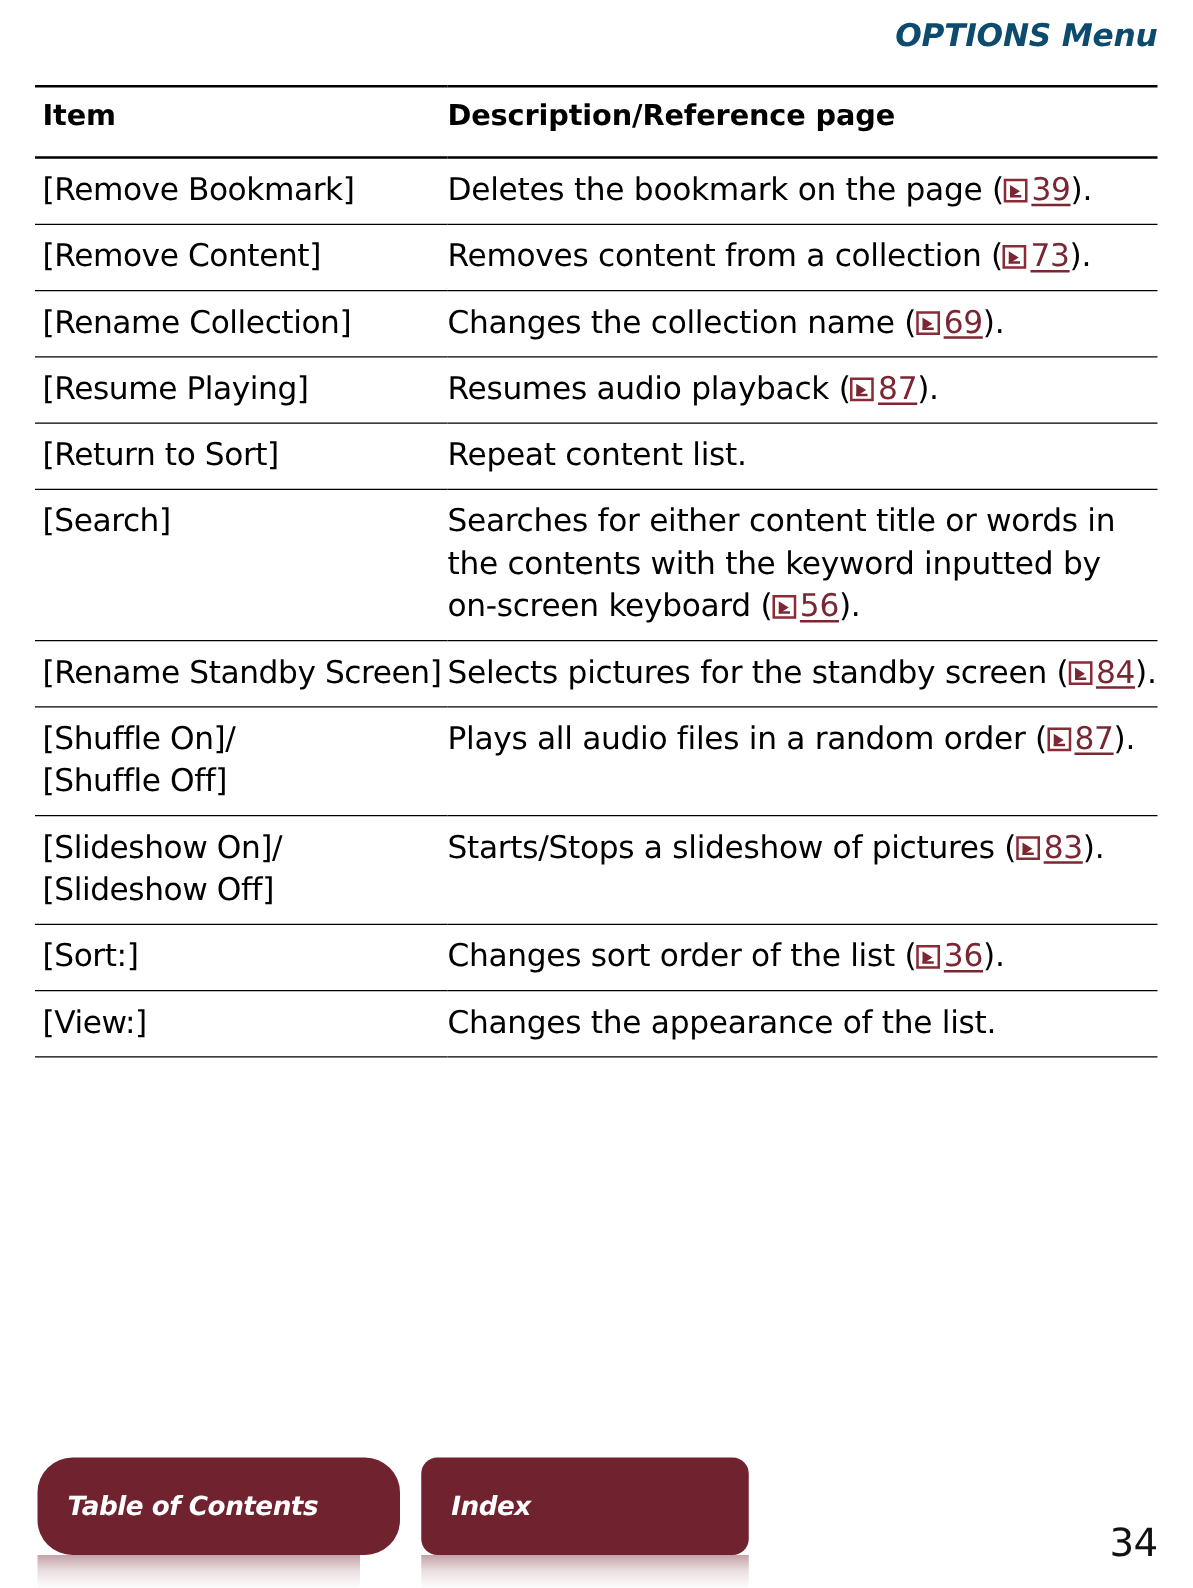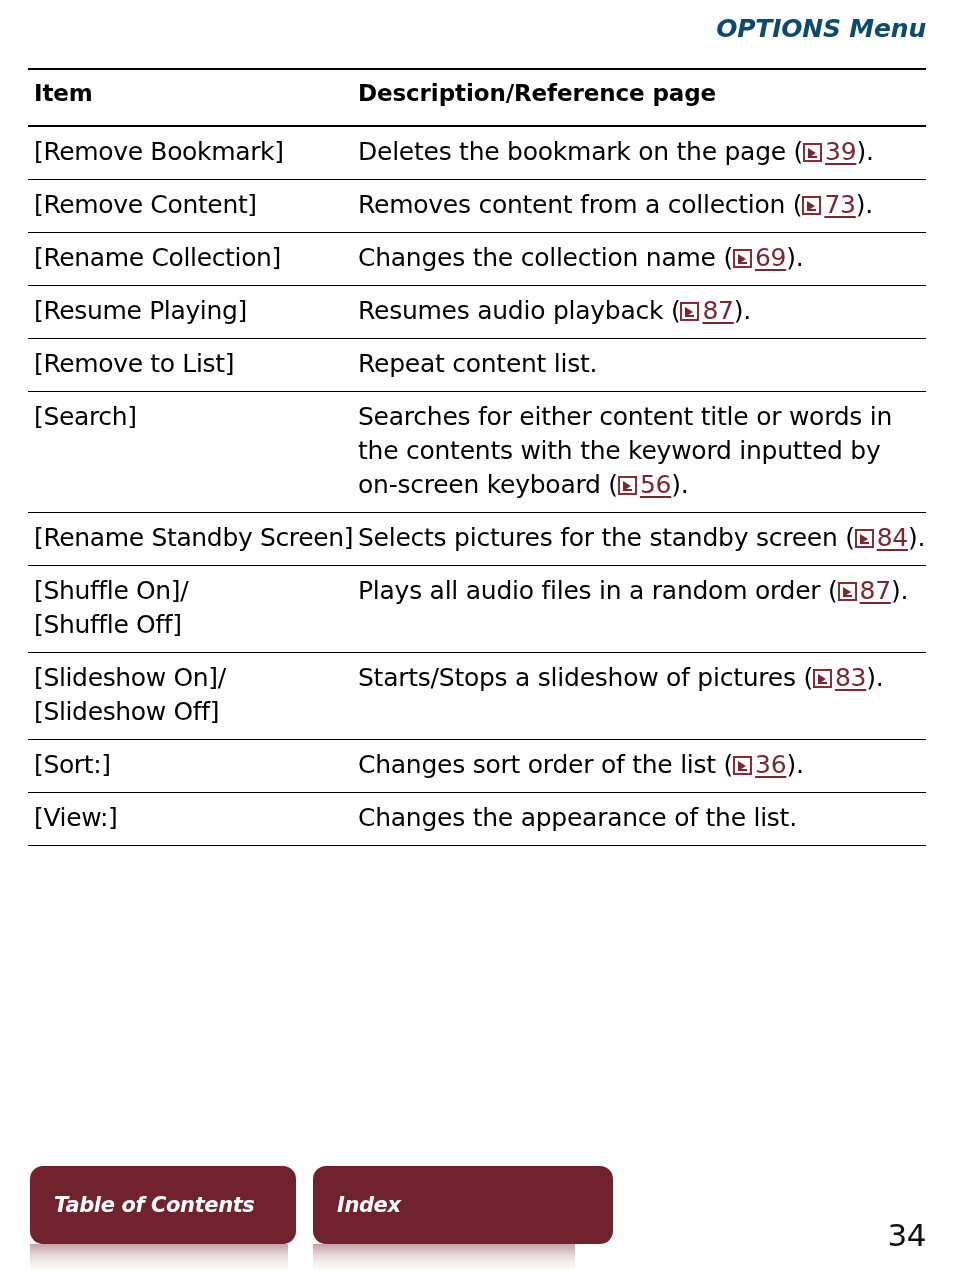--- a/index.html
+++ b/index.html
@@ -147,22 +147,22 @@
     font-size: 21px;
     letter-spacing: -0.4px;
     height: 78px;
     display: flex;
     align-items: center;
     justify-content: flex-start;
     padding: 0 24px;
     box-sizing: border-box;
     cursor: pointer;
   }
-  .nav-btn.wide  { width: 266px; }
-  .nav-btn.narrow{ width: 300px; }
+  .nav-btn.wide  { width: 290px; border-radius: 28px; }
+  .nav-btn.narrow{ width: 262px; }
 
   .nav-btn-reflection {
     position: absolute;
     left: 0;
     top: 78px;
     height: 34px;
     border-radius: 0 0 13px 13px;
     background: linear-gradient(to bottom,
                 rgba(112,34,46,0.42) 0%,
                 rgba(112,34,46,0.16) 35%,
@@ -211,21 +211,21 @@
       </tr>
       <tr>
         <td class="cell-item">[Rename Collection]</td>
         <td class="cell-desc">Changes the collection name (<span class="ref"><span class="ref-icon"></span><span class="ref-num">69</span></span>).</td>
       </tr>
       <tr>
         <td class="cell-item">[Resume Playing]</td>
         <td class="cell-desc">Resumes audio playback (<span class="ref"><span class="ref-icon"></span><span class="ref-num">87</span></span>).</td>
       </tr>
       <tr>
-        <td class="cell-item">[Remove to List]</td>
+        <td class="cell-item">[Return to Sort]</td>
         <td class="cell-desc">Repeat content list.</td>
       </tr>
       <tr>
         <td class="cell-item">[Search]</td>
         <td class="cell-desc">Searches for either content title or words in the contents with the keyword inputted by on-screen keyboard (<span class="ref"><span class="ref-icon"></span><span class="ref-num">56</span></span>).</td>
       </tr>
       <tr>
         <td class="cell-item">[Rename Standby Screen]</td>
         <td class="cell-desc">Selects pictures for the standby screen (<span class="ref"><span class="ref-icon"></span><span class="ref-num">84</span></span>).</td>
       </tr>

